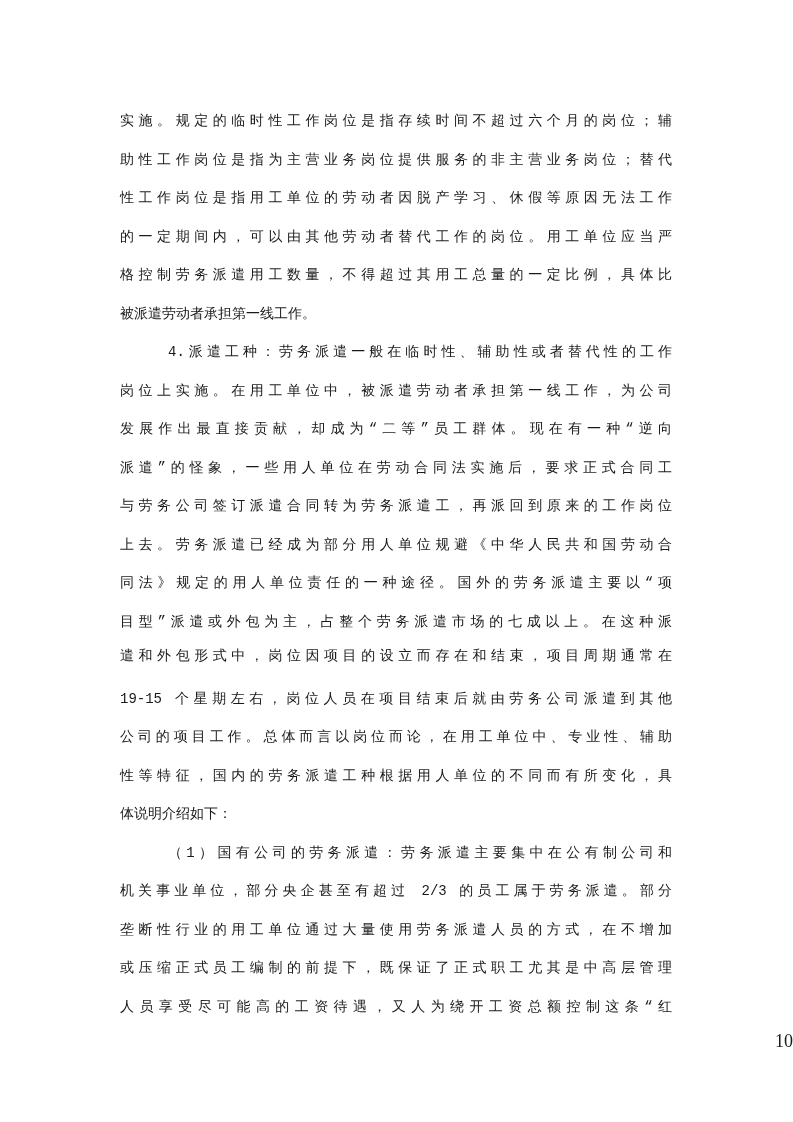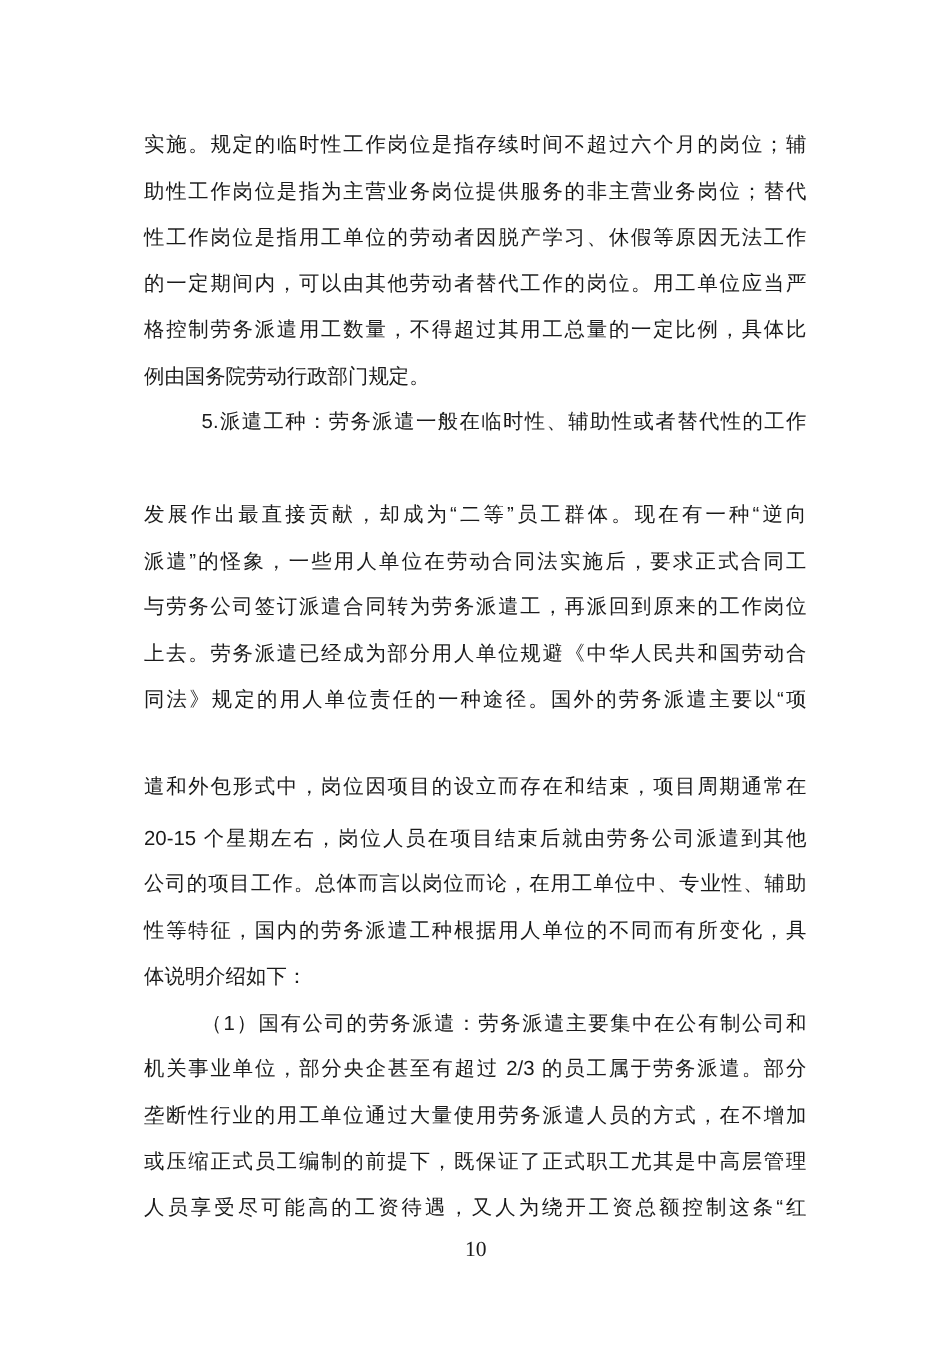--- a/index.html
+++ b/index.html
@@ -3,59 +3,61 @@
 <meta charset="utf-8">
 <style>
   html, body { margin: 0; padding: 0; background: #ffffff; }
   body { width: 793px; height: 1122px; position: relative; overflow: hidden; }
   .page { position: absolute; left: 0; top: 0; width: 793px; height: 1122px; background: #fff; }
   .line {
     position: absolute;
     left: 120px;
     width: 552px;
     height: 24px;
-    font-family: Liberation Sans, sans-serif;
-    font-size: 17px;
+    font-family: Liberation Mono, monospace;
+    font-size: 14px;
     line-height: 24px;
     color: #1a1a1a;
     text-align: justify;
     text-align-last: justify;
     white-space: nowrap;
   }
   .line.last { text-align-last: left; }
   .line.indent { left: 168px; width: 504px; }
   .pagenum {
     position: absolute;
     left: 0; width: 793px;
     top: 1031px;
-    text-align: center;
+    text-align: right;
     font-family: "Liberation Serif", "DejaVu Serif", serif;
     font-size: 18px;
     color: #1a1a1a;
   }
 </style>
 </head>
 <body>
 
 <div class="page">
   <div class="line" style="top:109px">实施。规定的临时性工作岗位是指存续时间不超过六个月的岗位；辅</div>
 
   <div class="line" style="top:148px">助性工作岗位是指为主营业务岗位提供服务的非主营业务岗位；替代</div>
   <div class="line" style="top:186px">性工作岗位是指用工单位的劳动者因脱产学习、休假等原因无法工作</div>
   <div class="line" style="top:225px">的一定期间内，可以由其他劳动者替代工作的岗位。用工单位应当严</div>
   <div class="line" style="top:263px">格控制劳务派遣用工数量，不得超过其用工总量的一定比例，具体比</div>
-  <div class="line last" style="top:302px">例由国务院劳动行政部门规定。</div>
-  <div class="line indent" style="top:340px">5.派遣工种：劳务派遣一般在临时性、辅助性或者替代性的工作</div>
+  <div class="line last" style="top:302px">被派遣劳动者承担第一线工作。</div>
+  <div class="line indent" style="top:340px">4.派遣工种：劳务派遣一般在临时性、辅助性或者替代性的工作</div>
+  <div class="line" style="top:379px">岗位上实施。在用工单位中，被派遣劳动者承担第一线工作，为公司</div>
   <div class="line" style="top:417px">发展作出最直接贡献，却成为“二等”员工群体。现在有一种“逆向</div>
   <div class="line" style="top:456px">派遣”的怪象，一些用人单位在劳动合同法实施后，要求正式合同工</div>
   <div class="line" style="top:494px">与劳务公司签订派遣合同转为劳务派遣工，再派回到原来的工作岗位</div>
   <div class="line" style="top:571px">同法》规定的用人单位责任的一种途径。国外的劳务派遣主要以“项</div>
   <div class="line" style="top:533px">上去。劳务派遣已经成为部分用人单位规避《中华人民共和国劳动合</div>
+  <div class="line" style="top:610px">目型”派遣或外包为主，占整个劳务派遣市场的七成以上。在这种派</div>
   <div class="line" style="top:644px">遣和外包形式中，岗位因项目的设立而存在和结束，项目周期通常在</div>
-  <div class="line" style="top:687px">20-15 个星期左右，岗位人员在项目结束后就由劳务公司派遣到其他</div>
+  <div class="line" style="top:687px">19-15 个星期左右，岗位人员在项目结束后就由劳务公司派遣到其他</div>
   <div class="line" style="top:725px">公司的项目工作。总体而言以岗位而论，在用工单位中、专业性、辅助</div>
   <div class="line" style="top:764px">性等特征，国内的劳务派遣工种根据用人单位的不同而有所变化，具</div>
   <div class="line last" style="top:802px">体说明介绍如下：</div>
   <div class="line indent" style="top:841px">（1）国有公司的劳务派遣：劳务派遣主要集中在公有制公司和</div>
   <div class="line" style="top:879px">机关事业单位，部分央企甚至有超过 2/3 的员工属于劳务派遣。部分</div>
   <div class="line" style="top:918px">垄断性行业的用工单位通过大量使用劳务派遣人员的方式，在不增加</div>
   <div class="line" style="top:956px">或压缩正式员工编制的前提下，既保证了正式职工尤其是中高层管理</div>
   <div class="line" style="top:995px">人员享受尽可能高的工资待遇，又人为绕开工资总额控制这条“红</div>
 
   <div class="pagenum">10</div>

